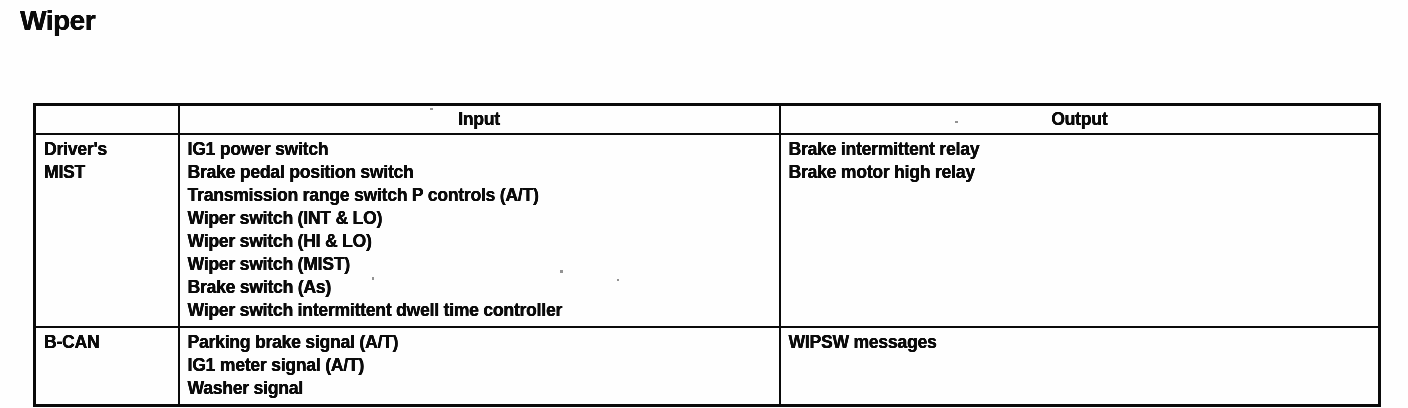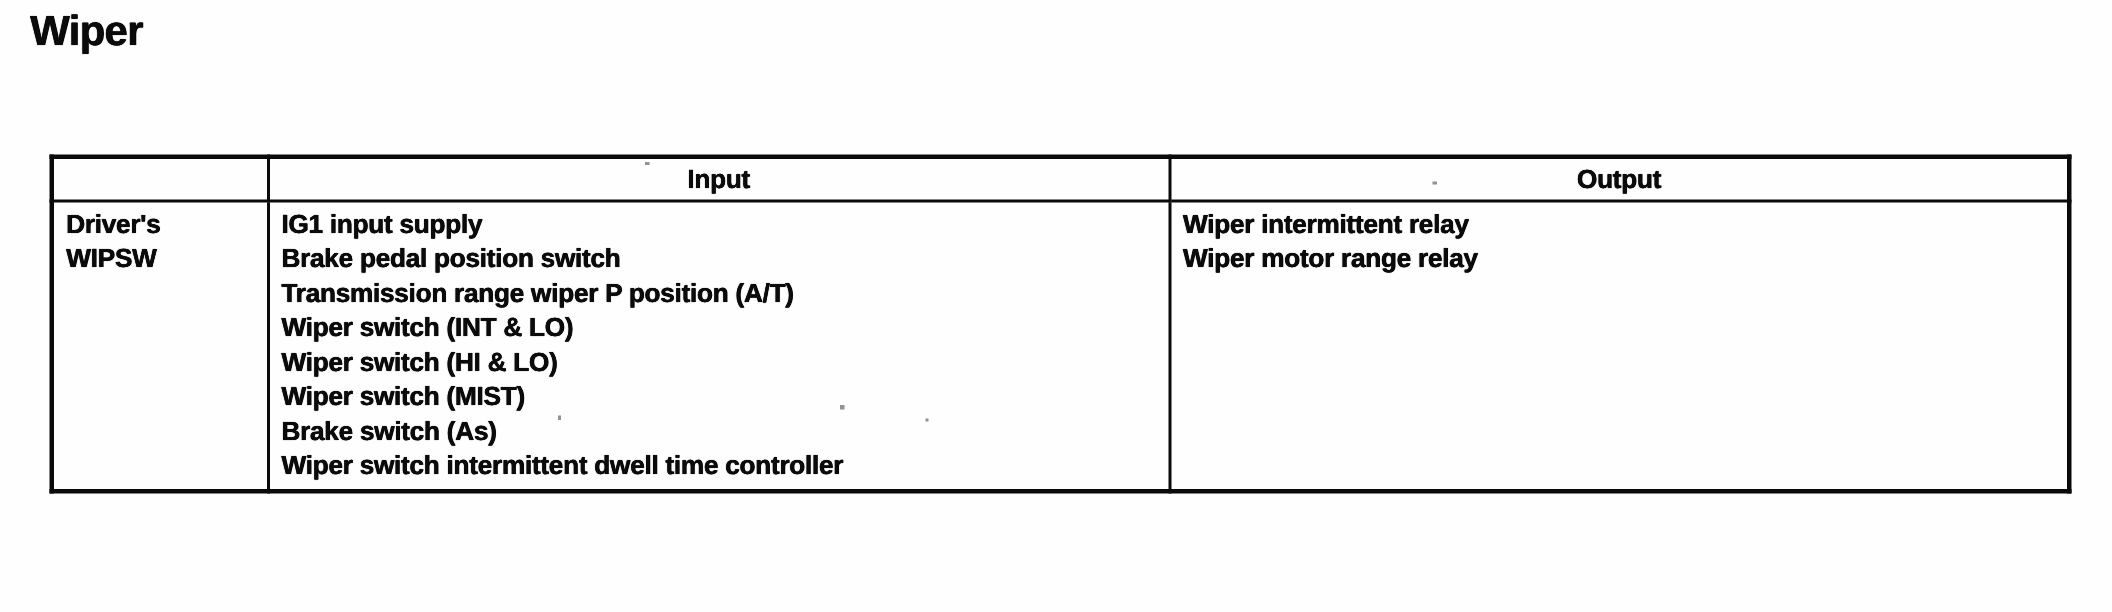--- a/index.html
+++ b/index.html
@@ -88,35 +88,48 @@
       <tr>
         <th></th>
         <th class="ink">Input</th>
         <th class="ink">Output</th>
       </tr>
     </thead>
     <tbody>
       <tr class="row-1">
         <td>
           <div class="cell-line ink">Driver's</div>
-          <div class="cell-line ink">WIPSW</div>
+          <div class="cell-line ink">MIST</div>
         </td>
         <td>
-          <div class="cell-line ink">IG1 input supply</div>
+          <div class="cell-line ink">IG1 power switch</div>
           <div class="cell-line ink">Brake pedal position switch</div>
-          <div class="cell-line ink">Transmission range wiper P position (A/T)</div>
+          <div class="cell-line ink">Transmission range switch P controls (A/T)</div>
           <div class="cell-line ink">Wiper switch (INT &amp; LO)</div>
           <div class="cell-line ink">Wiper switch (HI &amp; LO)</div>
           <div class="cell-line ink">Wiper switch (MIST)</div>
           <div class="cell-line ink">Brake switch (As)</div>
           <div class="cell-line ink">Wiper switch intermittent dwell time controller</div>
         </td>
         <td>
-          <div class="cell-line ink">Wiper intermittent relay</div>
-          <div class="cell-line ink">Wiper motor range relay</div>
+          <div class="cell-line ink">Brake intermittent relay</div>
+          <div class="cell-line ink">Brake motor high relay</div>
+        </td>
+      </tr>
+      <tr class="row-2">
+        <td>
+          <div class="cell-line ink">B-CAN</div>
+        </td>
+        <td>
+          <div class="cell-line ink">Parking brake signal (A/T)</div>
+          <div class="cell-line ink">IG1 meter signal (A/T)</div>
+          <div class="cell-line ink">Washer signal</div>
+        </td>
+        <td>
+          <div class="cell-line ink">WIPSW messages</div>
         </td>
       </tr>
     </tbody>
   </table>
 
   <i class="speckle s1"></i>
   <i class="speckle s2"></i>
   <i class="speckle s3"></i>
   <i class="speckle s4"></i>
   <i class="speckle s5"></i>

